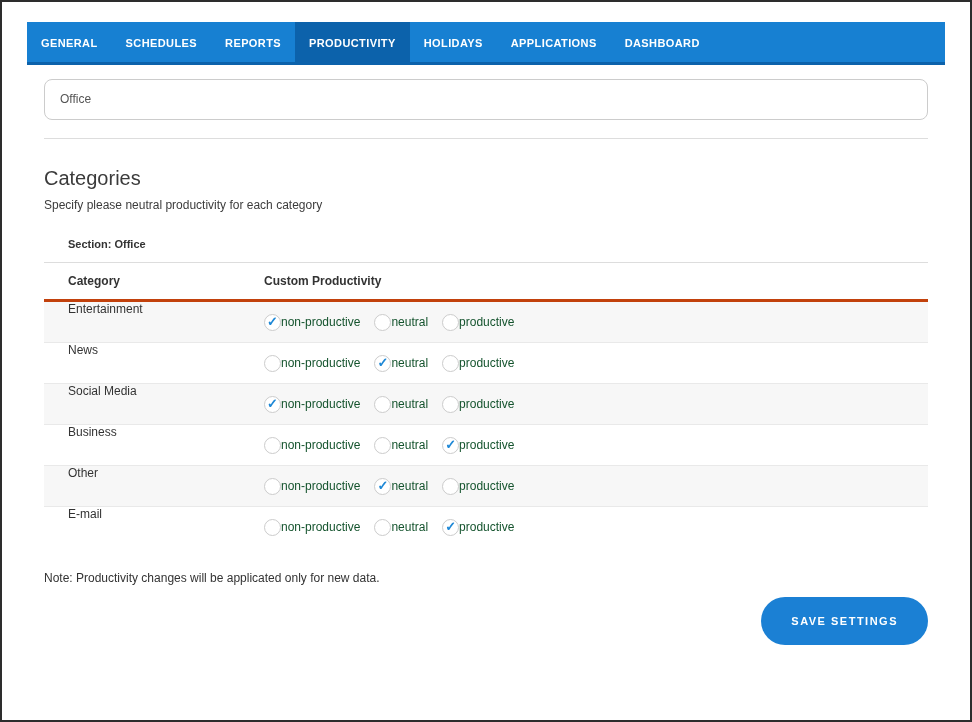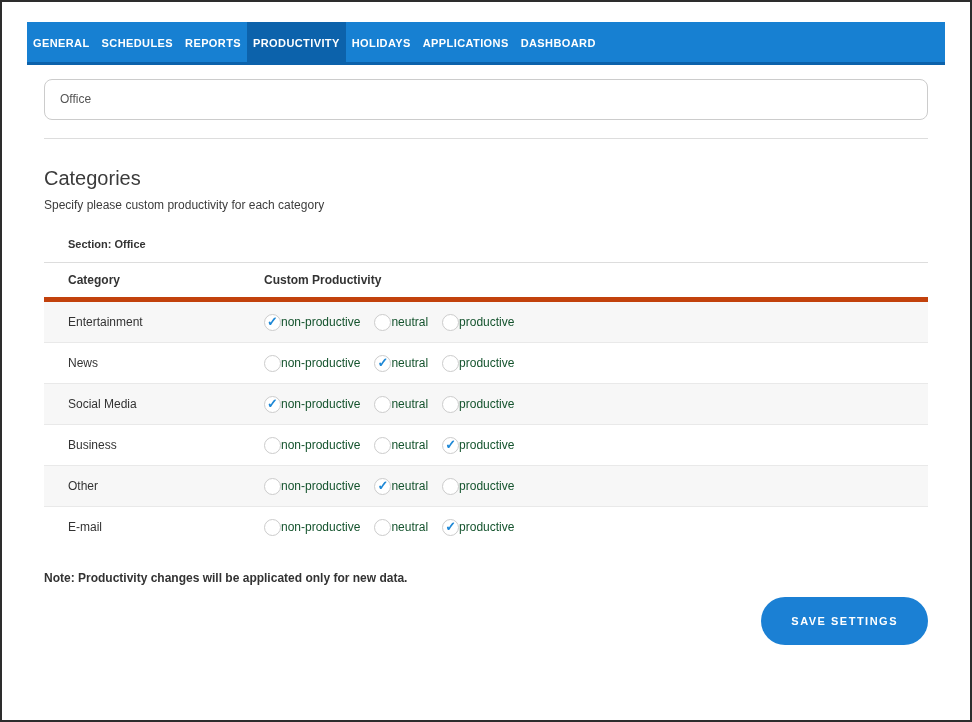--- a/index.html
+++ b/index.html
@@ -19,21 +19,21 @@
     overflow: hidden;
   }
   .navbar {
     margin: 20px 25px 0;
     height: 43px;
     background: var(--nav-bg);
     border-bottom: 3px solid var(--nav-active);
     display: flex;
   }
   .tab {
-    padding: 0 6px;
+    padding: 0 14px;
     line-height: 43px;
     color: #fff;
     font-size: 11px;
     font-weight: bold;
     letter-spacing: 0.4px;
     cursor: pointer;
     white-space: nowrap;
   }
   .tab.active { background: var(--nav-active); }
   .content { margin: 0 42px; }
@@ -57,27 +57,27 @@
   }
   .divider { border-bottom: 1px solid #ddd; margin-top: 18px; }
   .subtitle { font-size: 12px; color: #3c3c3c; margin: 8px 0 0; }
   .section-label {
     font-size: 11px; font-weight: bold; color: #333;
     padding-left: 24px; margin: 26px 0 12px;
   }
   .table { border-top: 1px solid #ddd; }
   .thead {
     display: flex; height: 39px; align-items: center;
-    border-bottom: 5px solid #c2410c;
+    border-bottom: 3px solid #c2410c;
     font-size: 12px; font-weight: bold; color: #333;
     background: #fff;
   }
   .col-cat { width: 220px; padding-left: 24px; flex-shrink: 0; }
   .row {
-    display: flex; height: 41px; align-items: center;
+    display: flex; height: 41px; 
     border-bottom: 1px solid #e9e9e9;
     font-size: 12px; color: #333;
     background: #fff;
   }
   .row:last-child { border-bottom: none; height: 40px; }
   .row.alt { background: var(--row-alt); }
   .radio-group { display: flex; align-items: center; }
   .radio-item { display: flex; align-items: center; margin-right: 14px; cursor: pointer; }
   .radio {
     width: 17px; height: 17px; border-radius: 50%;
@@ -86,21 +86,21 @@
     flex-shrink: 0;
   }
   .radio .check {
     display: none;
     color: var(--check);
     font-size: 13px; font-weight: bold; line-height: 1;
     margin-top: -1px;
   }
   .radio.checked .check { display: block; }
   .radio-label { font-size: 12px; color: #14532d; }
-  .note { font-size: 12px; color: #333; margin-top: 24px; font-weight: bold; }
+  .note { font-size: 12px; color: #333; margin-top: 24px; }
   .save-row { text-align: right; margin-top: 8px; }
   .save-btn {
     display: inline-block;
     background: var(--btn-bg);
     color: #fff;
     border: none;
     height: 48px;
     border-radius: 24px;
     padding: 0 30px;
     font-size: 11px;
@@ -127,21 +127,21 @@
 
   <div class="content">
 
 
     <div class="select-box">Office</div>
 
     <div class="divider"></div>
 
     <h1 class="h-title">Categories</h1>
 
-    <p class="subtitle">Specify please custom productivity for each category</p>
+    <p class="subtitle">Specify please neutral productivity for each category</p>
 
     <div class="section-label">Section: Office</div>
 
     <div class="table">
       <div class="thead">
         <div class="col-cat">Category</div>
         <div>Custom Productivity</div>
       </div>
       <div>
           <div class="row alt">

